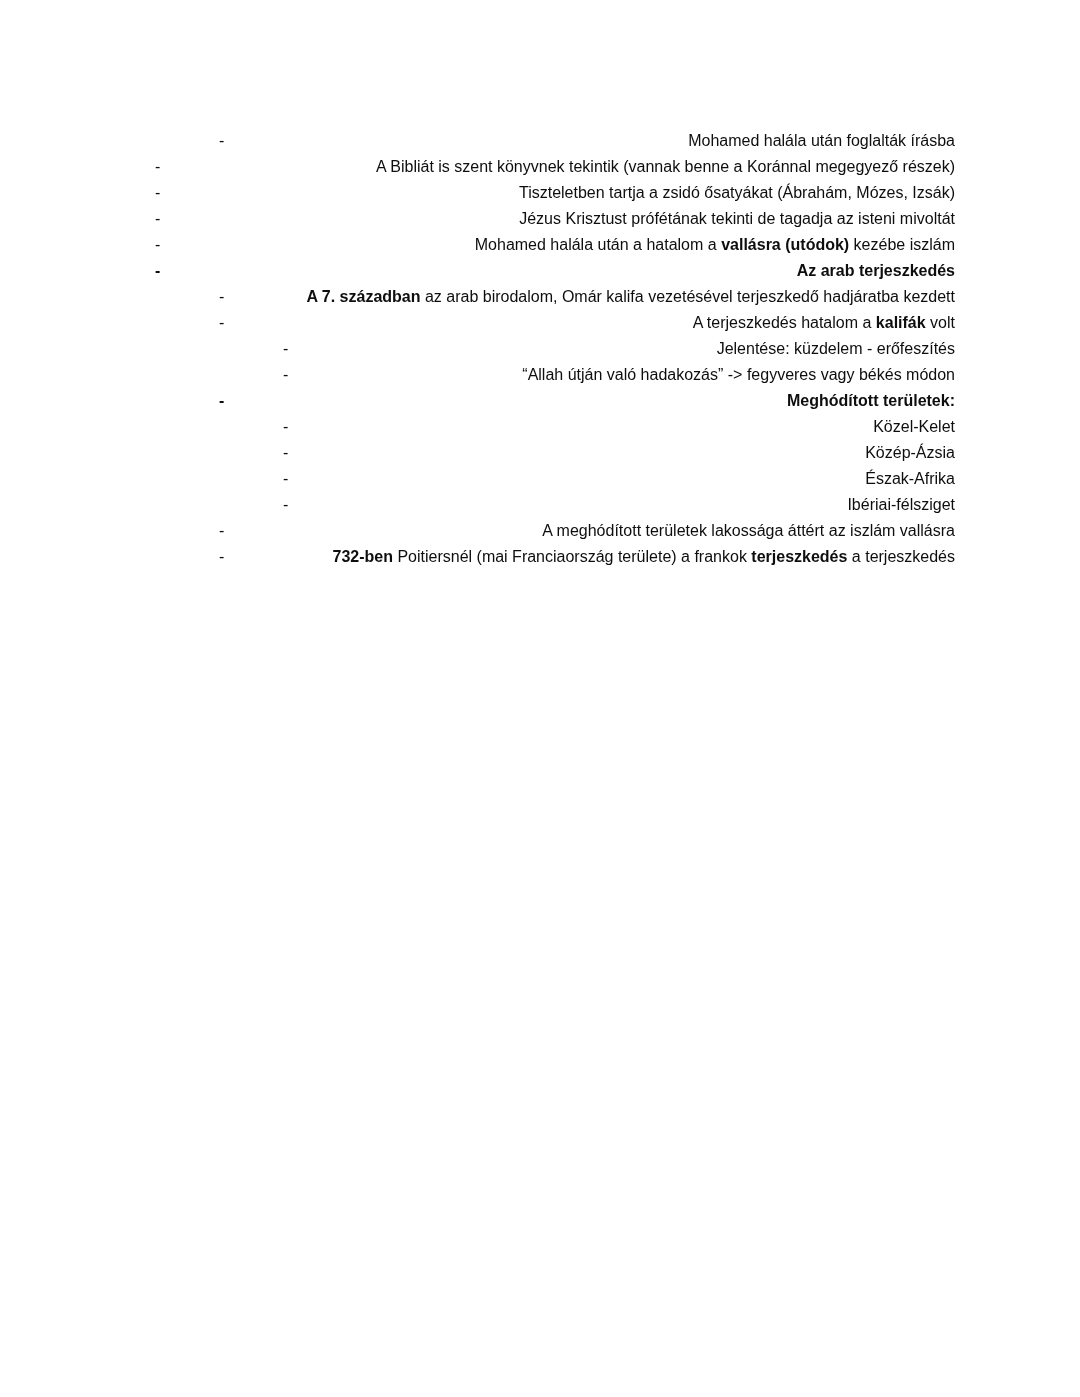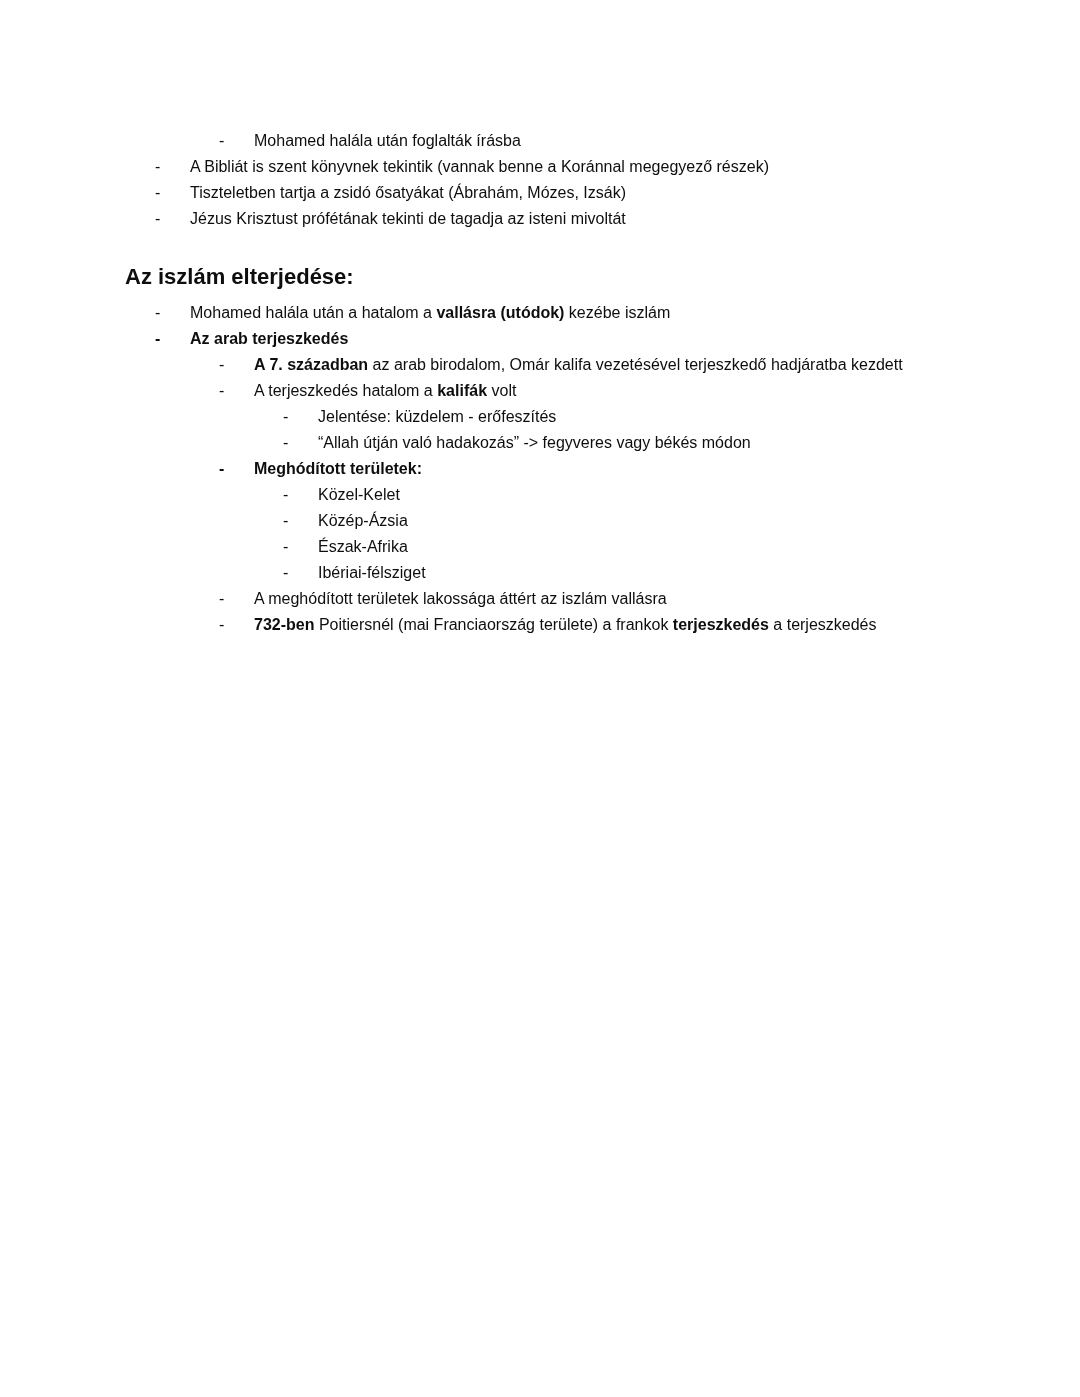--- a/index.html
+++ b/index.html
@@ -30,20 +30,21 @@
     display: flex;
     align-items: flex-start;
   }
   .li .marker {
     flex: 0 0 35px;
     text-align: left;
   }
   .li .text {
     flex: 1 1 auto;
     min-width: 0;
+    text-align: right;
   }
   .level-1 { margin-left: 30px; }
   .level-2 { margin-left: 94px; }
   .level-3 { margin-left: 158px; }
   .b { font-weight: 700; }
 </style>
 </head>
 <body>
 
 <div class="page">
@@ -59,21 +60,20 @@
       <div class="li level-1">
         <span class="marker">-</span>
         <span class="text"><span>Tiszteletben tartja a zsidó ősatyákat (Ábrahám, Mózes, Izsák)</span></span>
       </div>
       <div class="li level-1">
         <span class="marker">-</span>
         <span class="text"><span>Jézus Krisztust prófétának tekinti de tagadja az isteni mivoltát</span></span>
       </div>
     </div>
 
-  <div class="doc-heading">Az iszlám elterjedése:</div>
 
   <div id="spread-list">
       <div class="li level-1">
         <span class="marker">-</span>
         <span class="text"><span>Mohamed halála után a hatalom a </span><span class="b">vallásra (utódok)</span><span> kezébe iszlám</span></span>
       </div>
       <div class="li level-1">
         <span class="marker b">-</span>
         <span class="text"><span class="b">Az arab terjeszkedés</span></span>
       </div>

